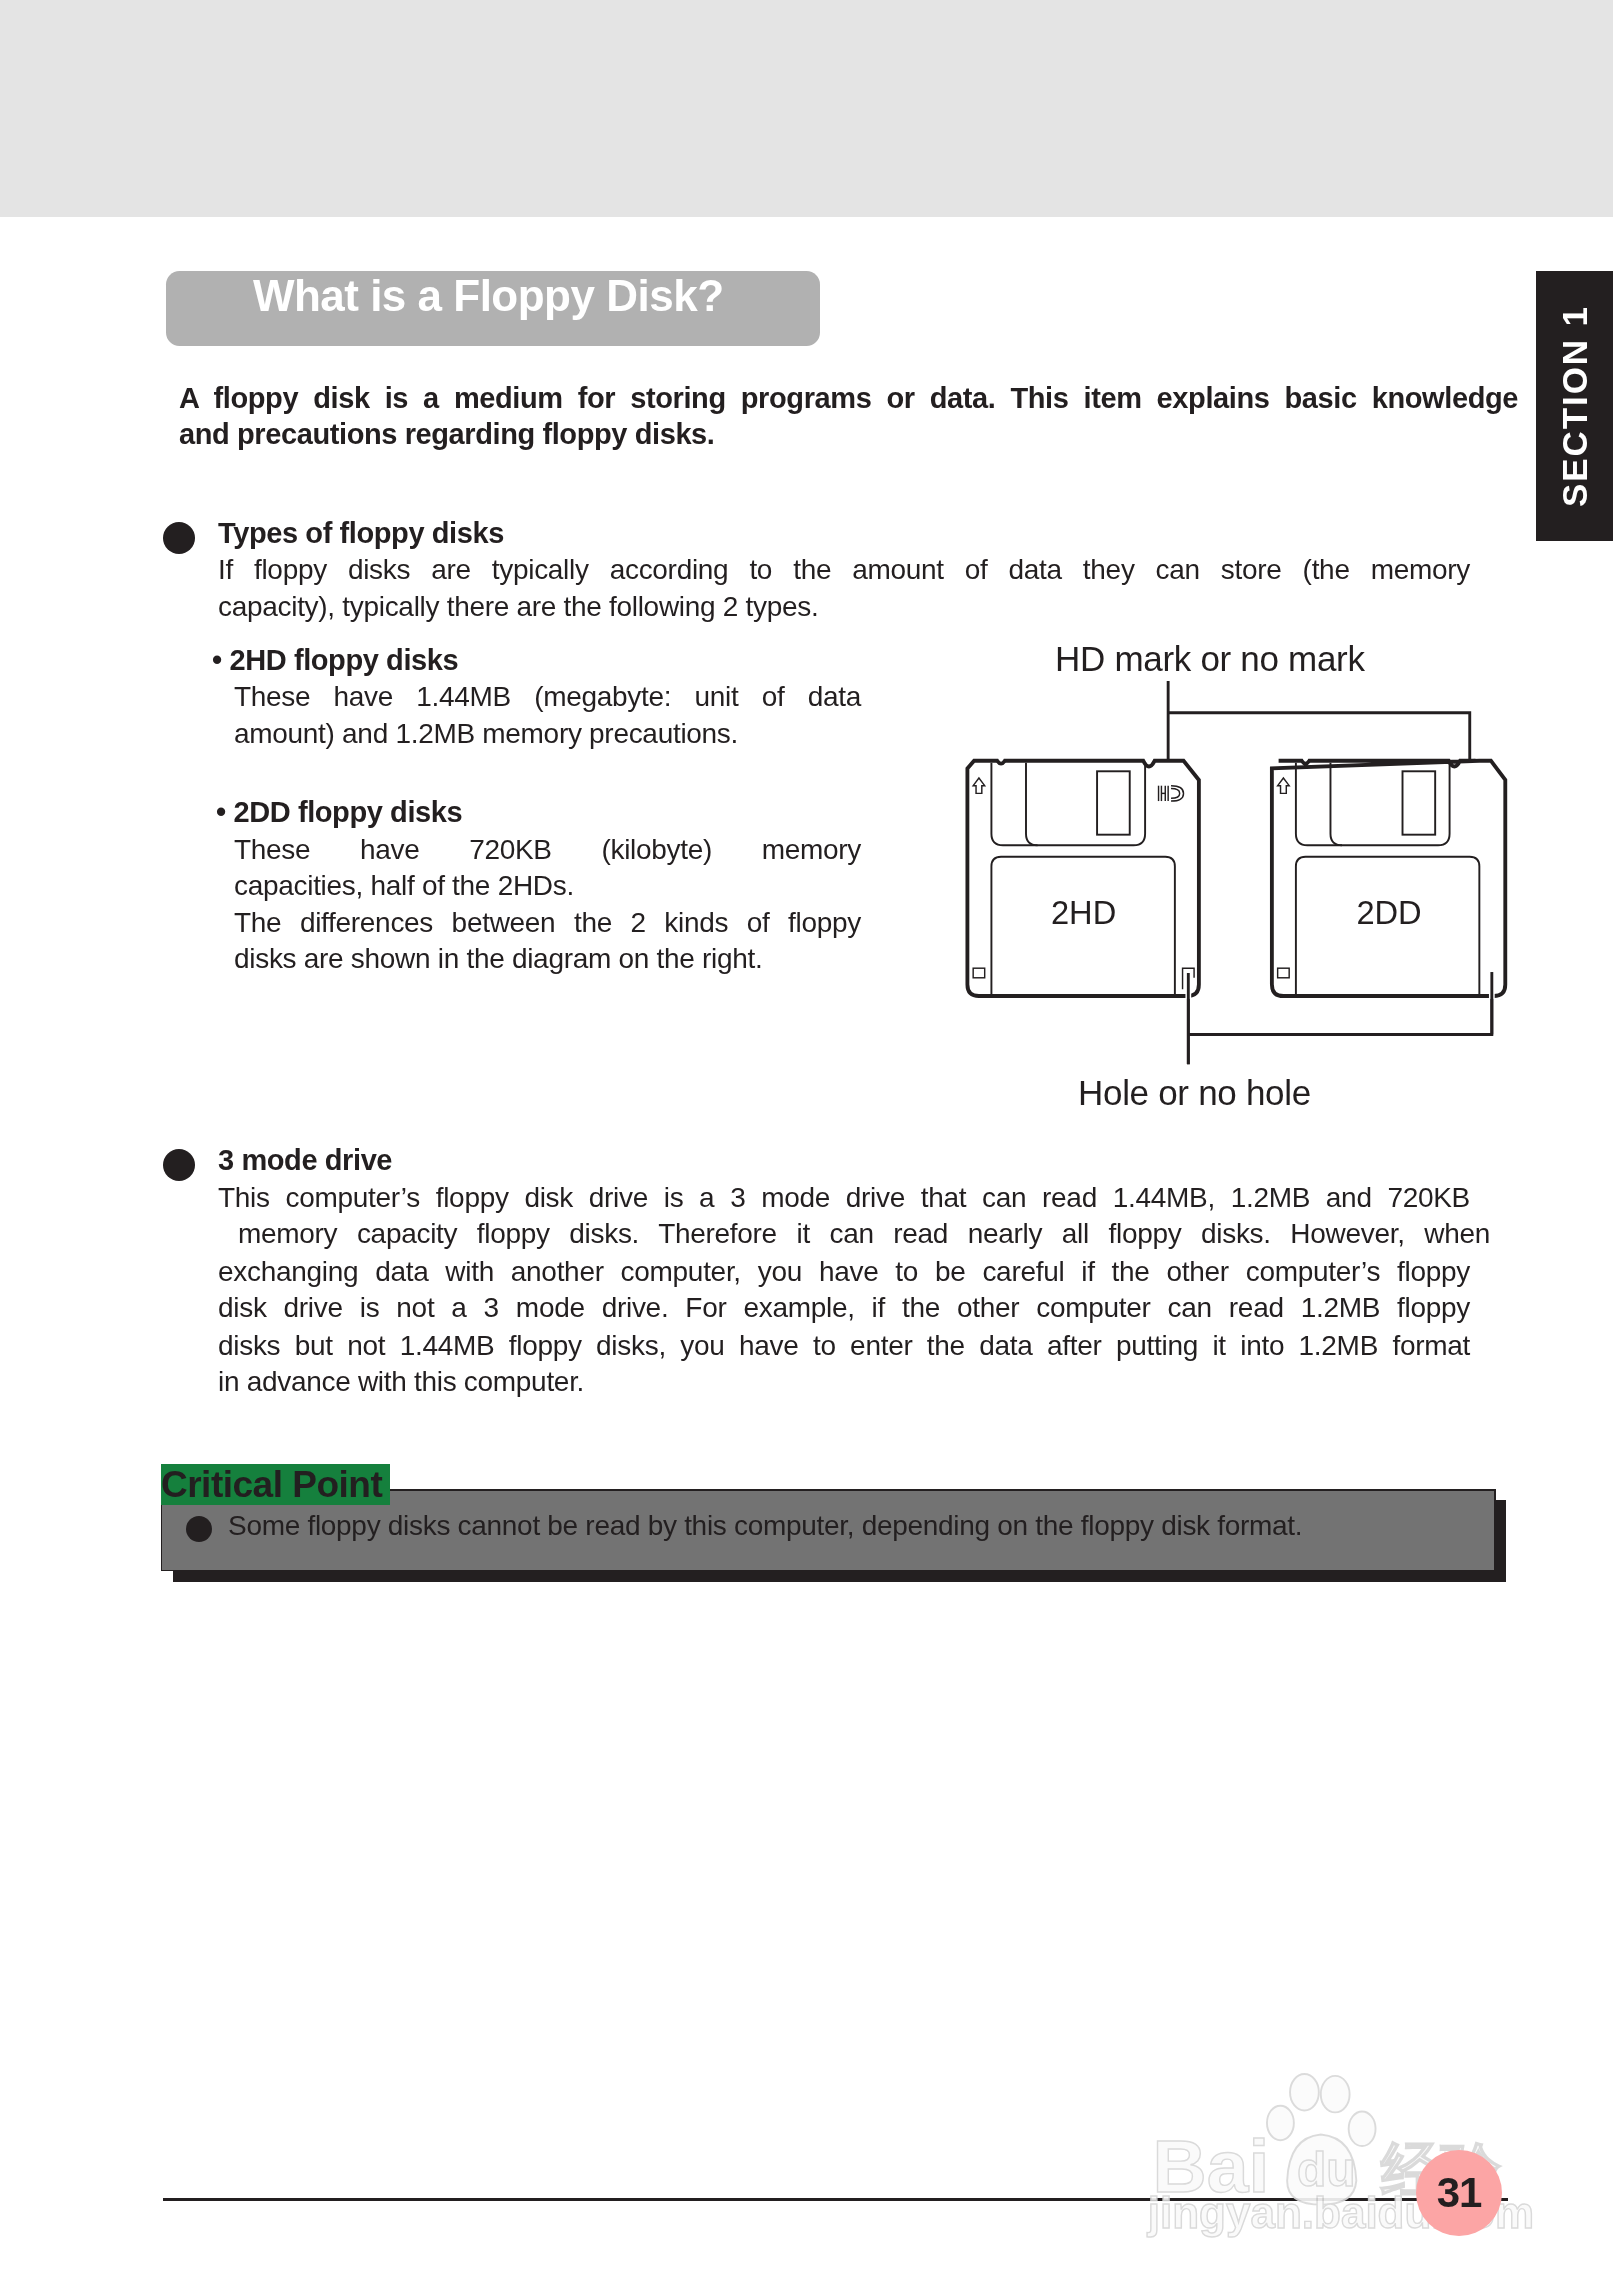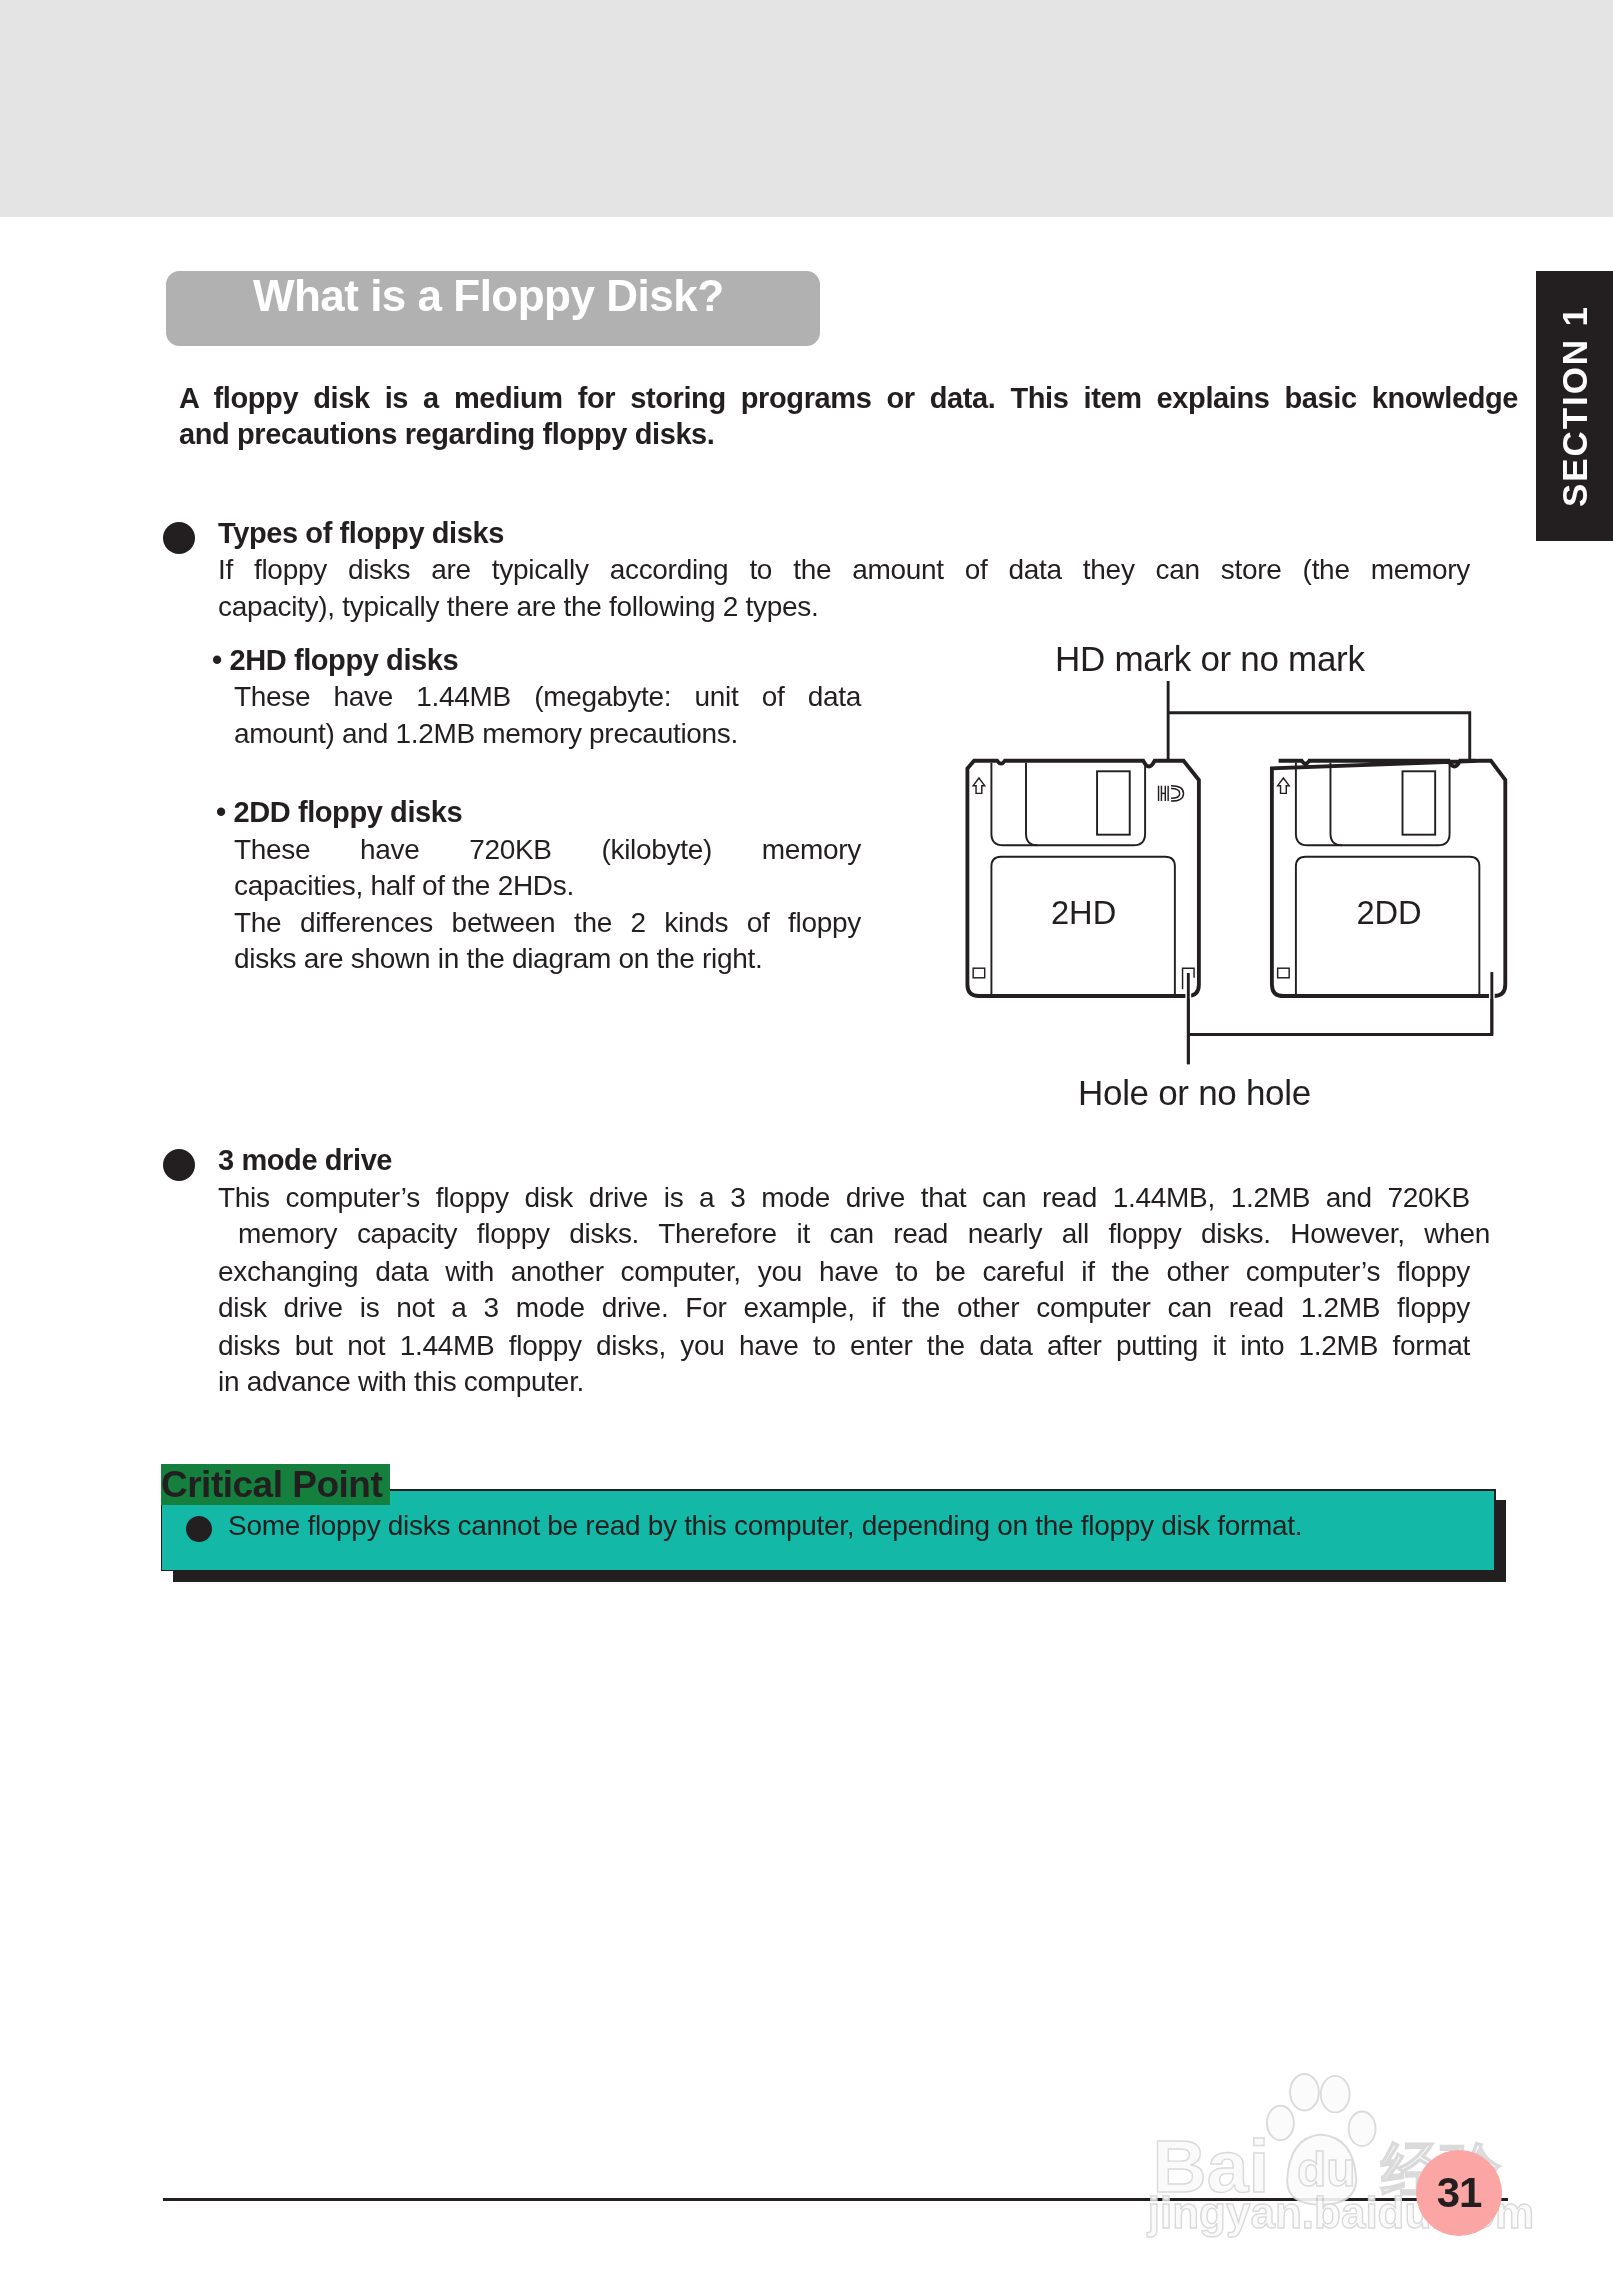--- a/index.html
+++ b/index.html
@@ -34,21 +34,21 @@
   .bullet {
     position: absolute; width: 32px; height: 32px; border-radius: 50%; background: #231f20;
   }
   .heading { font-size: 29px; font-weight: bold; letter-spacing: -0.4px; }
   .diag-label { font-size: 35px; letter-spacing: -0.3px; }
   .crit-title { font-size: 37px; font-weight: bold; letter-spacing: -0.5px; }
   .crit-box {
     left: 161px; top: 1489px; width: 1332px; height: 79px;
     border-top: 2.9px solid #231f20; border-right: 2.9px solid #231f20;
     border-left: 1.9px solid #231f20; border-bottom: 1.9px solid #231f20;
-    background: #14b8a6;
+    background: #737373;
   }
   .crit-shadow { left: 173px; top: 1500px; width: 1333px; height: 82px; background: #231f20; }
   .crit-title-bg { background: #15803d; padding-right: 7.7px; }
   .footer-line { left: 163px; top: 2198px; width: 1345px; height: 2.9px; background: #231f20; }
   .page-circle {
     left: 1416px; top: 2150px; width: 86px; height: 86px; border-radius: 50%;
     background: #fca5a5; display: flex; align-items: center; justify-content: center;
   }
   .page-circle span { font-weight: bold; font-size: 42px; color: #231f20; letter-spacing: -1px; }
   .watermark {

